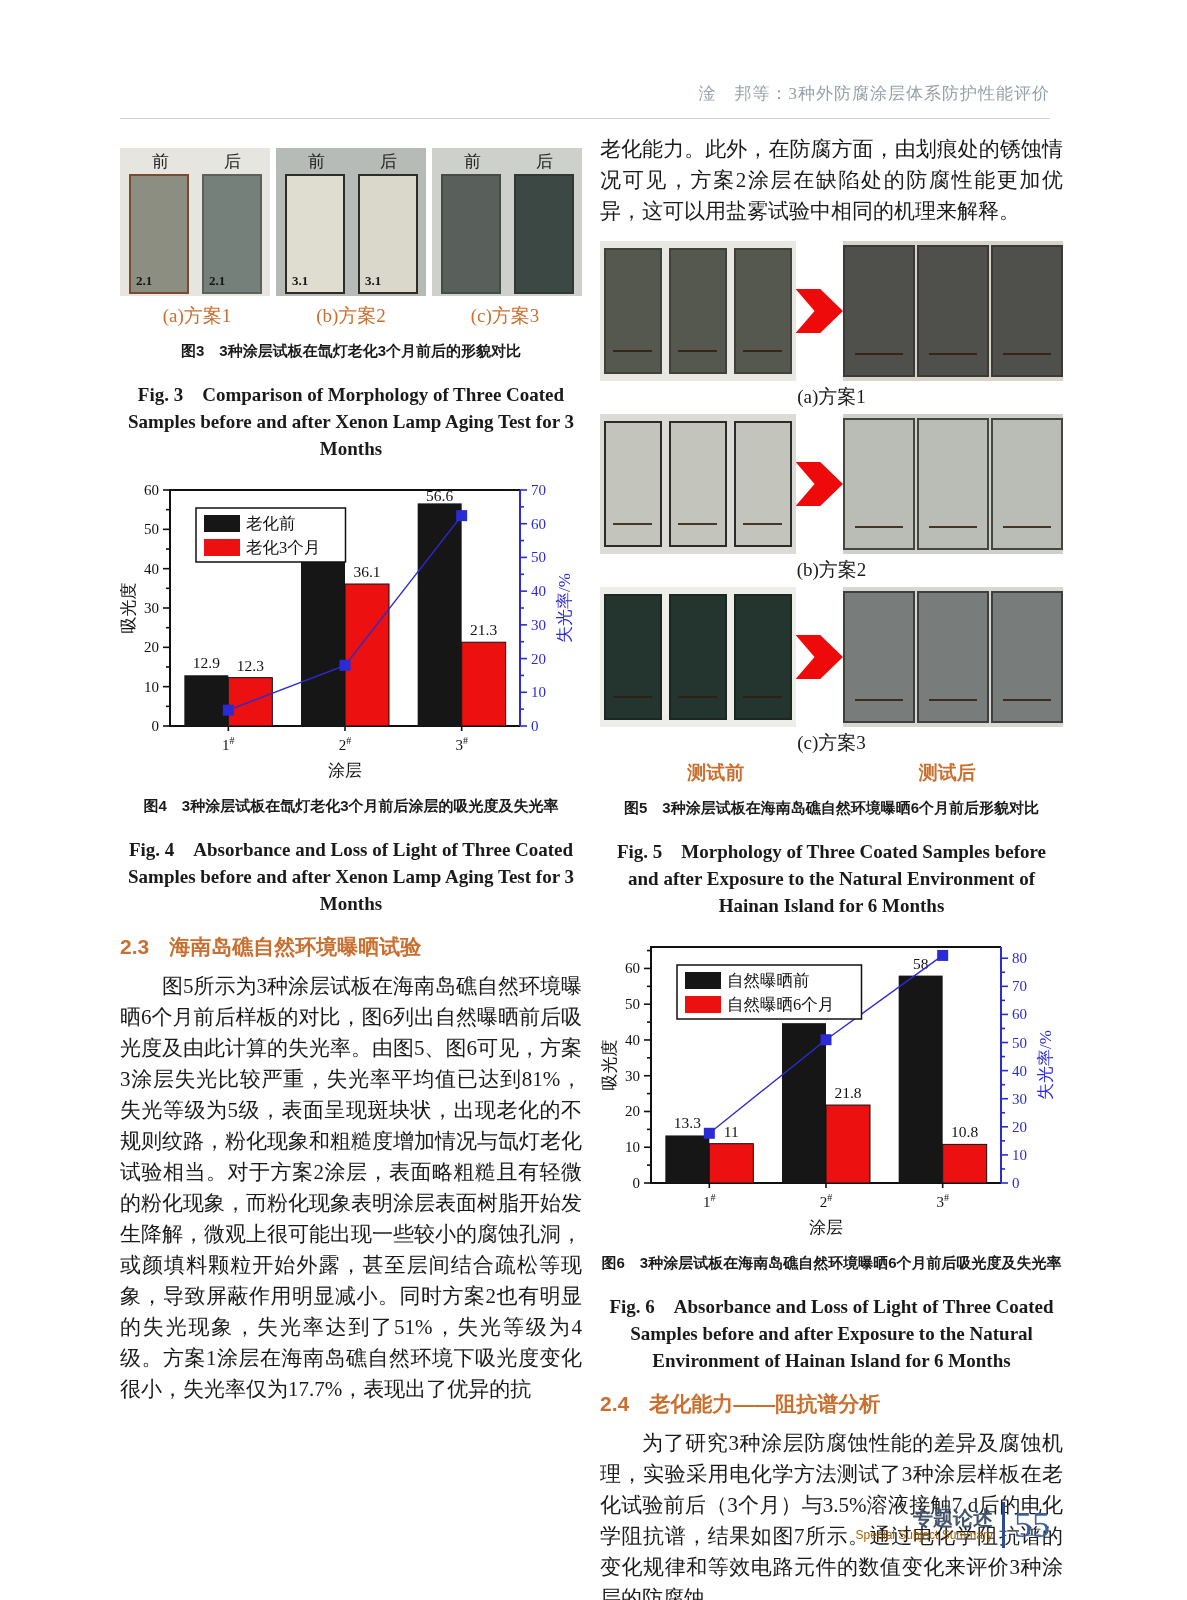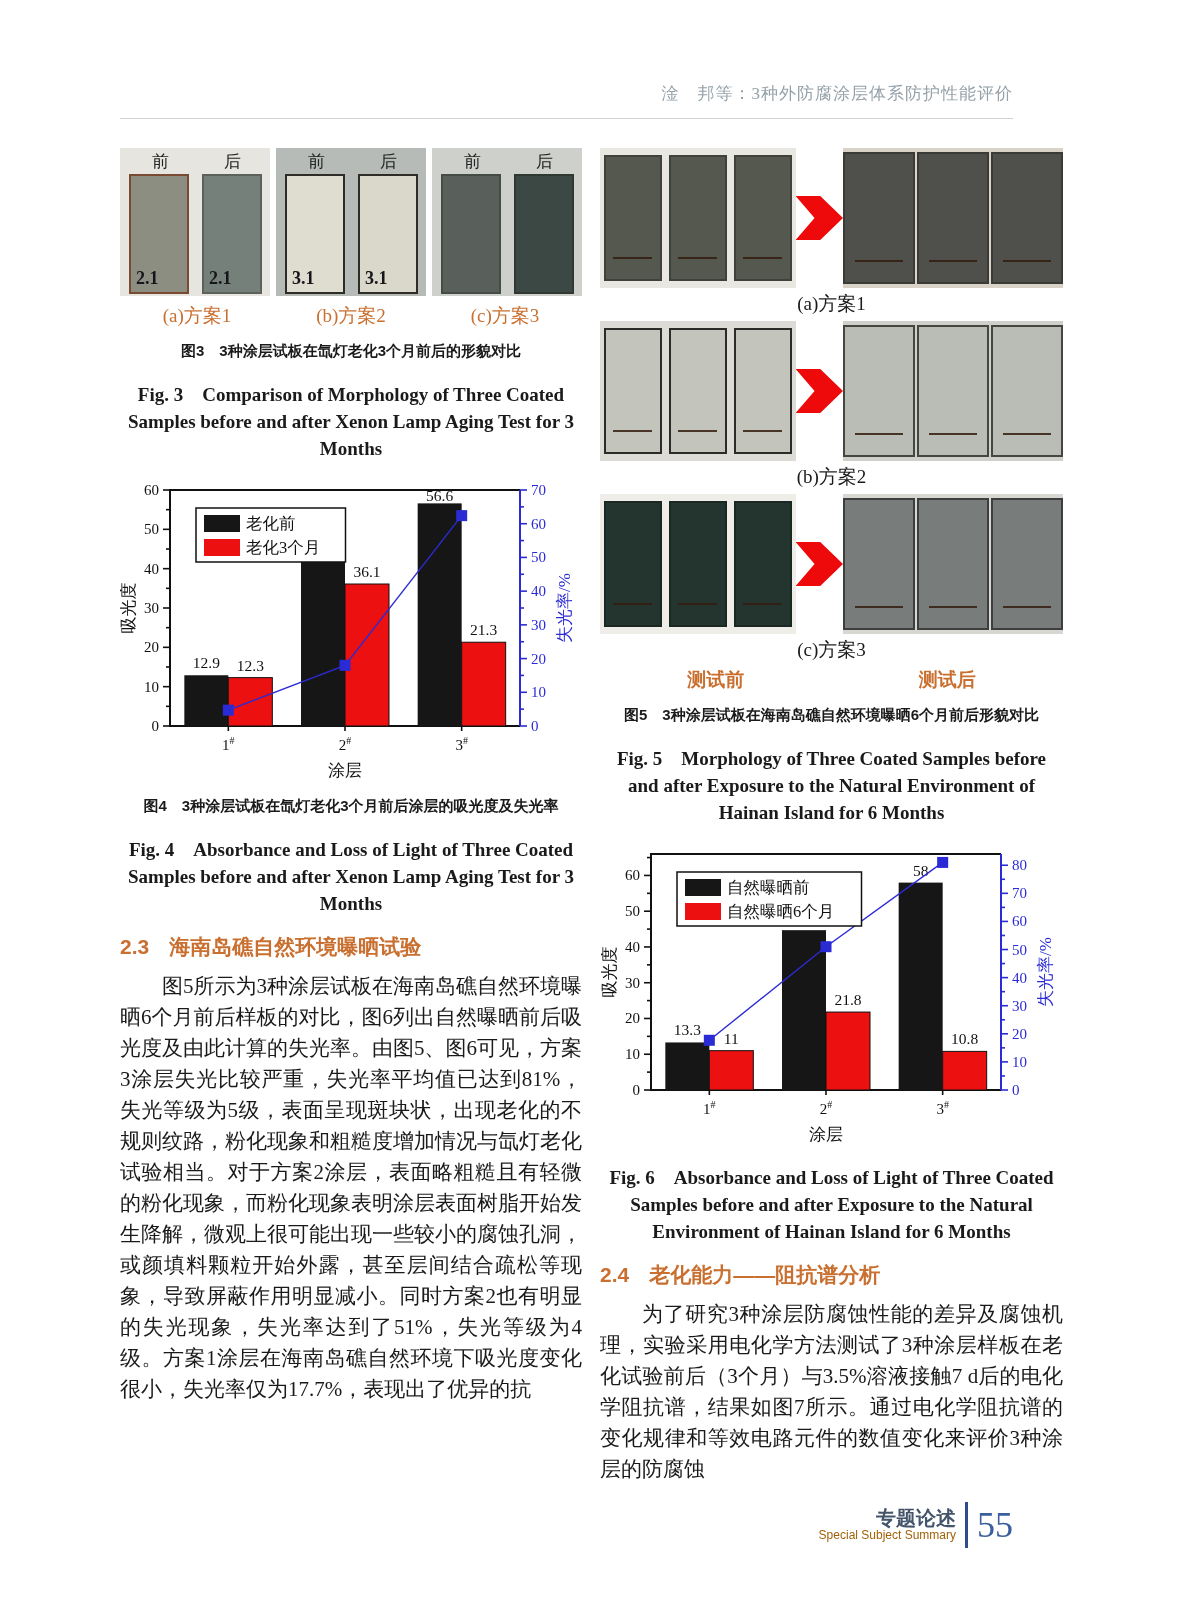--- a/index.html
+++ b/index.html
@@ -1,34 +1,34 @@
 <!DOCTYPE html>
 <html><head>
 <meta charset="utf-8">
 <style>
   html,body{margin:0;padding:0;background:#ffffff;}
   .page{position:relative;width:1135px;height:1600px;background:#fff;overflow:hidden;
-        font-family:"Liberation Serif","DejaVu Serif",serif;color:#1a1a1a;}
+        font-family:"Liberation Serif","DejaVu Serif",serif;color:#1a1a1a;padding-left:37px;}
   
   .header{position:absolute;top:82px;left:120px;right:122px;text-align:right;
           font-size:17px;color:#94a1a9;letter-spacing:1px;
           padding-bottom:13px;border-bottom:1.5px solid #cdd3d6;}
   
   .columns{position:absolute;top:134px;left:120px;right:122px;display:flex;gap:18px;}
   .col{width:463px;}
   .body-text{font-size:21px;line-height:31px;text-align:justify;margin:0;
              text-justify:inter-ideograph;}
   .indent{text-indent:2em;}
   .fig{margin-top:14px;}
   
   .f3-row{display:flex;gap:6px;}
   .f3-group{position:relative;width:150px;height:148px;}
   .f3-label{position:absolute;top:2px;font-size:17px;color:#222;transform:translateX(-50%);}
   .f3-panel{position:absolute;top:26px;width:56px;height:116px;}
-  .f3-mark{position:absolute;left:5px;bottom:3px;font-size:18px;color:#15151a;font-weight:bold;}
+  .f3-mark{position:absolute;left:5px;bottom:3px;font-size:13px;color:#15151a;font-weight:bold;}
   .subcaps{display:flex;margin-top:7px;}
   .subcap{flex:1;text-align:center;font-size:19px;}
   .subcap.orange{color:#c96f2f;}
   .cap-zh{font-family:"Liberation Sans","DejaVu Sans",sans-serif;font-weight:bold;
           font-size:15px;line-height:29px;text-align:center;margin-top:7px;}
   .cap-en{font-weight:bold;font-size:19px;line-height:27px;text-align:center;margin-top:16px;}
   
   .f5-row{display:flex;align-items:center;margin-top:4px;}
   .f5-photo{position:relative;display:flex;align-items:center;justify-content:center;height:140px;}
   .f5-photo.before{width:198px;gap:7px;}
@@ -198,20 +198,21 @@
         <div class="cap-en">Fig. 4　Absorbance and Loss of Light of Three Coated Samples before and after Xenon Lamp Aging Test for 3 Months</div>
       </div>
 
       <h3 class="section-heading">
         <span class="sec-num">2.3</span><span>海南岛礁自然环境曝晒试验</span>
       </h3>
       <p class="body-text indent">图5所示为3种涂层试板在海南岛礁自然环境曝晒6个月前后样板的对比，图6列出自然曝晒前后吸光度及由此计算的失光率。由图5、图6可见，方案3涂层失光比较严重，失光率平均值已达到81%，失光等级为5级，表面呈现斑块状，出现老化的不规则纹路，粉化现象和粗糙度增加情况与氙灯老化试验相当。对于方案2涂层，表面略粗糙且有轻微的粉化现象，而粉化现象表明涂层表面树脂开始发生降解，微观上很可能出现一些较小的腐蚀孔洞，或颜填料颗粒开始外露，甚至层间结合疏松等现象，导致屏蔽作用明显减小。同时方案2也有明显的失光现象，失光率达到了51%，失光等级为4级。方案1涂层在海南岛礁自然环境下吸光度变化很小，失光率仅为17.7%，表现出了优异的抗</p>
     </div>
 
     <div class="col">
+      <p class="body-text">老化能力。此外，在防腐方面，由划痕处的锈蚀情况可见，方案2涂层在缺陷处的防腐性能更加优异，这可以用盐雾试验中相同的机理来解释。</p>
 
       <div class="fig">
         <div id="fig5-rows">
             <div class="f5-row">
               <div class="f5-photo before" style="background: rgb(233, 231, 225);">
                 <div class="f5-panel tex-speckle" style="width: 54px; height: 122px; background: rgb(85, 88, 79); border: 2px solid rgb(63, 66, 59);">
                   <div class="scratch"></div>
                 </div>
                 <div class="f5-panel tex-speckle" style="width: 54px; height: 122px; background: rgb(85, 88, 79); border: 2px solid rgb(63, 66, 59);">
                   <div class="scratch"></div>
@@ -370,20 +371,21 @@
               <rect x="336.1666666666667" y="16.928571428571423" width="11" height="11" fill="#2b2bd5"></rect>
               <rect x="76" y="32" width="184.5" height="54" fill="#fff" stroke="#111" stroke-width="1.5"></rect>
               <rect x="84" y="39" width="36" height="17" fill="#161616"></rect>
               <text x="126" y="53" text-anchor="start" font-size="16.5" fill="#111" font-family="&quot;Liberation Serif&quot;,&quot;DejaVu Serif&quot;,serif">自然曝晒前</text>
               <rect x="84" y="63" width="36" height="17" fill="#ec1010"></rect>
               <text x="126" y="77" text-anchor="start" font-size="16.5" fill="#111" font-family="&quot;Liberation Serif&quot;,&quot;DejaVu Serif&quot;,serif">自然曝晒6个月</text>
               <text x="14" y="132" text-anchor="middle" font-size="17" fill="#111" font-family="&quot;Liberation Serif&quot;,&quot;DejaVu Serif&quot;,serif" transform="rotate(-90 14 132)">吸光度</text>
               <text x="450" y="132" text-anchor="middle" font-size="17" fill="#2b2bd5" font-family="&quot;Liberation Serif&quot;,&quot;DejaVu Serif&quot;,serif" transform="rotate(-90 450 132)">失光率/%</text>
               <text x="225" y="300" text-anchor="middle" font-size="17" fill="#111" font-family="&quot;Liberation Serif&quot;,&quot;DejaVu Serif&quot;,serif">涂层</text>
             </svg></div>
+        <div class="cap-zh">图6　3种涂层试板在海南岛礁自然环境曝晒6个月前后吸光度及失光率</div>
         <div class="cap-en">Fig. 6　Absorbance and Loss of Light of Three Coated Samples before and after Exposure to the Natural Environment of Hainan Island for 6 Months</div>
       </div>
 
       <h3 class="section-heading">
         <span class="sec-num">2.4</span><span>老化能力——阻抗谱分析</span>
       </h3>
       <p class="body-text indent">为了研究3种涂层防腐蚀性能的差异及腐蚀机理，实验采用电化学方法测试了3种涂层样板在老化试验前后（3个月）与3.5%溶液接触7 d后的电化学阻抗谱，结果如图7所示。通过电化学阻抗谱的变化规律和等效电路元件的数值变化来评价3种涂层的防腐蚀</p>
     </div>
   </div>
 

